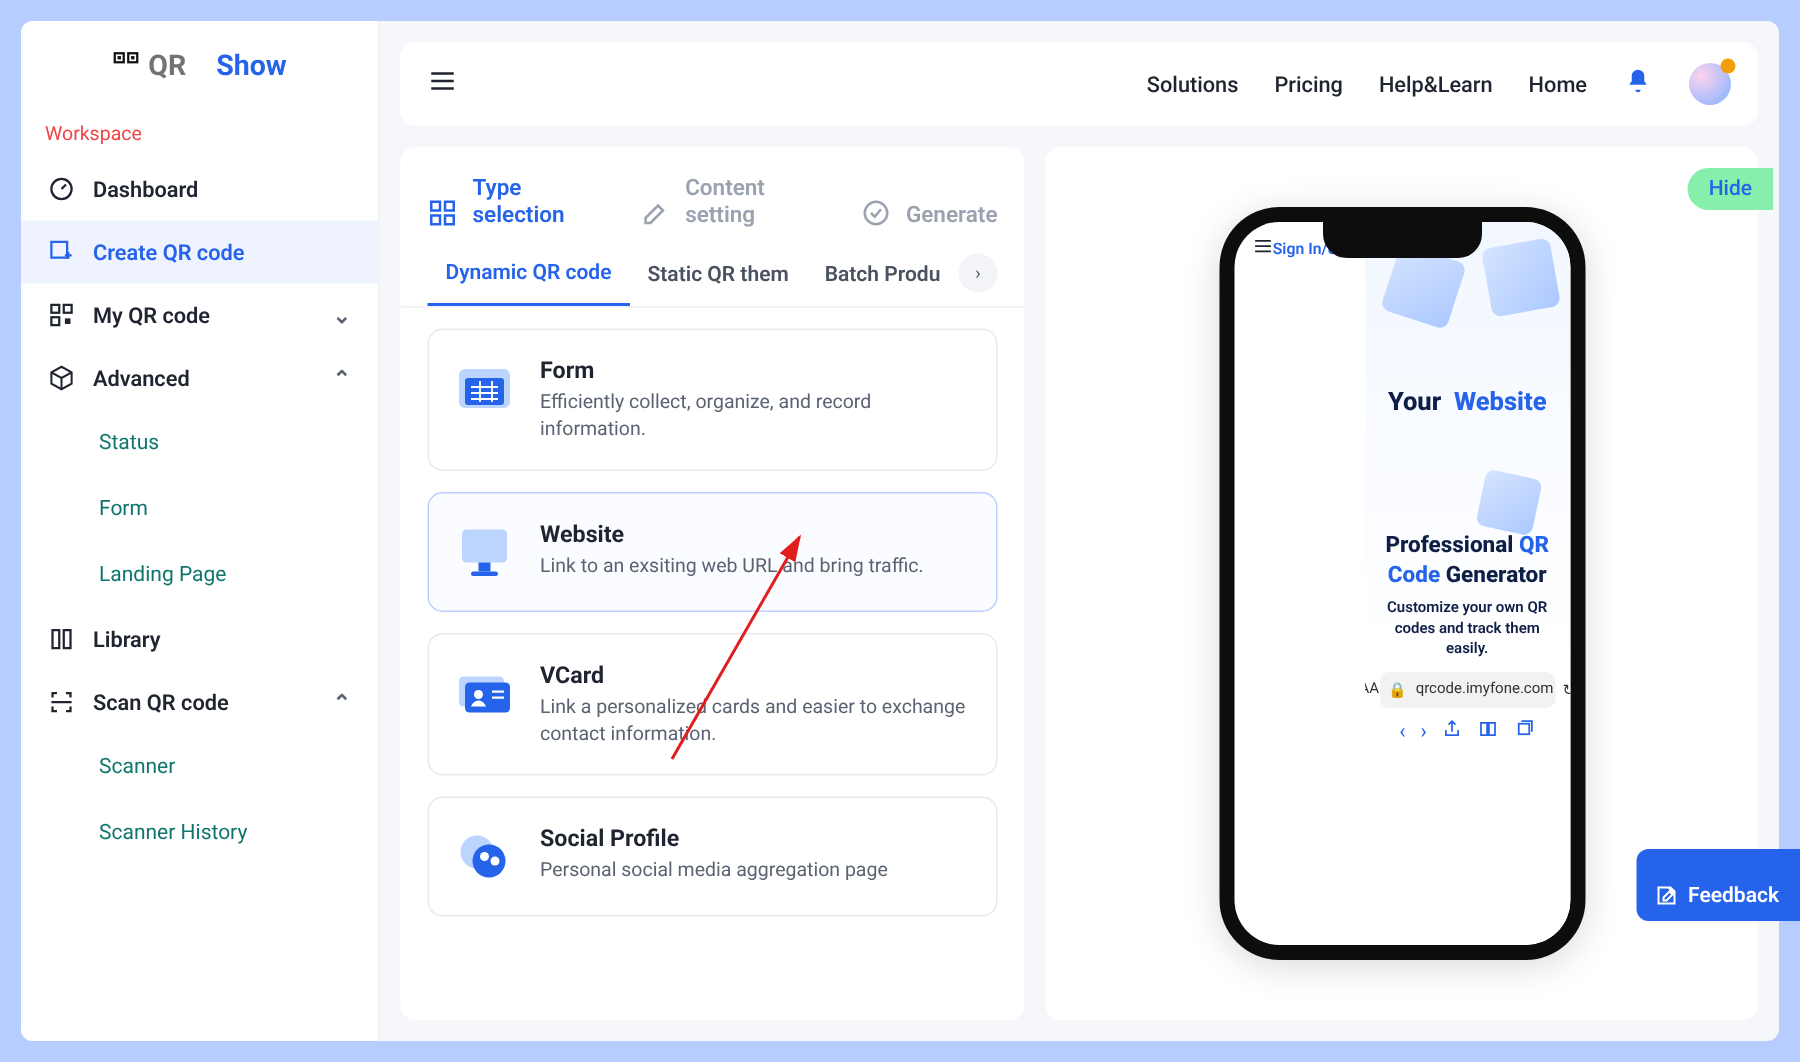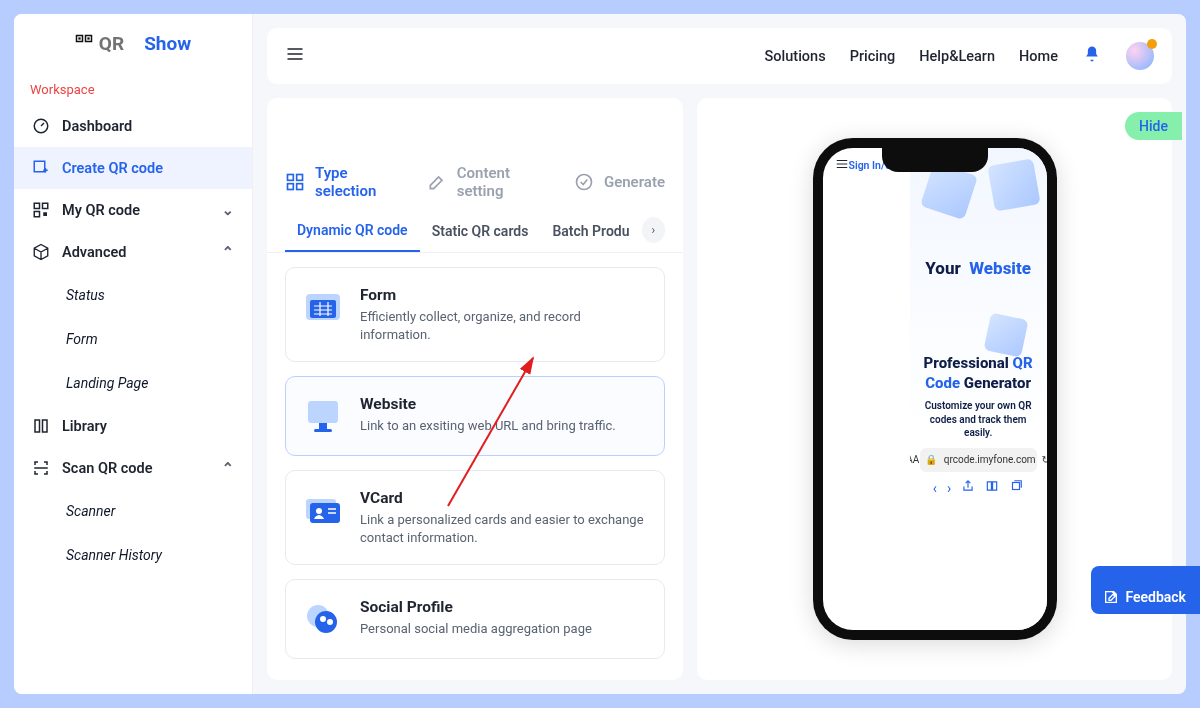--- a/index.html
+++ b/index.html
@@ -7,34 +7,34 @@
 .outer { background: #b7cdff; padding: 14px; width: 1200px; height: 708px; position: relative; }
 .main-area { background: #f5f7fb; border-radius: 8px; width: 100%; height: 100%; display: flex; overflow: hidden; }
 .sidebar { width: 239px; background: #fff; border-right: 1px solid #eef0f4; display: flex; flex-direction: column; }
 .logo-area { height: 58px; display: flex; align-items: center; justify-content: center; gap: 6px; font-size: 19px; font-weight: 700; }
 .logo-area .brand-qr { color: #737373; }
 .logo-area .brand-show { color: #2563eb; margin-left: 20px; }
 .ws-label { padding: 10px 16px 8px 16px; color: #ef4444; font-size: 13px; }
 .nav-item { display: flex; align-items: center; padding: 12px 18px; gap: 12px; cursor: pointer; font-size: 14.5px; font-weight: 600; color: #1f2430; }
 .nav-item.active { background: #eef3ff; color: #2563eb; }
 .nav-item .chev { margin-left: auto; color: #5a6372; }
-.nav-sub { padding: 14px 18px 14px 52px; color: #0f172a; font-size: 14px; cursor: pointer; font-style: italic; }
+.nav-sub { padding: 14px 18px 14px 52px; color: #0f766e; font-size: 14px; cursor: pointer; }
 .icon-svg { width: 18px; height: 18px; flex: 0 0 18px; }
 .content-col { flex: 1; display: flex; flex-direction: column; }
 .topbar { height: 56px; margin: 14px 14px 0 14px; background: #fff; border-radius: 10px; display: flex; align-items: center; padding: 0 18px; gap: 24px; }
 .topbar .burger { cursor: pointer; }
 .topbar .spacer { flex: 1; }
 .topbar .tlink { font-size: 14.5px; color: #1f2430; cursor: pointer; font-weight: 500; }
 .topbar .bell { color: #2563eb; cursor: pointer; }
 .topbar .avatar { width: 28px; height: 28px; border-radius: 50%; background: radial-gradient(circle at 30% 30%, #ffd2f0, #7eb3ff); cursor: pointer; position: relative; }
 .topbar .avatar::after { content:""; position:absolute; top:-3px; right:-3px; width:10px; height:10px; background:#f59e0b; border-radius:50%; }
 .body-row { flex: 1; display: flex; gap: 14px; padding: 14px; overflow: hidden; }
 .create-panel { width: 416px; background: #fff; border-radius: 10px; display: flex; flex-direction: column; overflow: hidden; }
 .steps { display: flex; gap: 24px; padding: 18px 18px 8px 18px; }
-.step { display: flex; gap: 10px; align-items: center; cursor: pointer; margin-top: 48px; }
+.step { display: flex; gap: 10px; align-items: flex-end; cursor: pointer; }
 .step .sicon { width: 20px; height: 20px; flex: 0 0 20px; }
 .step .stext { font-size: 15px; font-weight: 600; color: #9aa1af; line-height: 1.2; }
 .step.on .stext { color: #2563eb; }
 .step.on .sicon { color: #2563eb; }
 .step .sicon { color: #9aa1af; }
 .tabs { display: flex; align-items: center; padding: 0 18px; border-bottom: 1px solid #eef0f4; position: relative; }
 .tab { padding: 14px 12px 12px 12px; font-size: 14px; font-weight: 600; color: #4a5260; cursor: pointer; white-space: nowrap; }
 .tab.on { color: #2563eb; border-bottom: 2px solid #2563eb; }
 .tabs .tab-arrow { width: 26px; height: 26px; border-radius: 50%; background: #f2f4f8; display: flex; align-items: center; justify-content: center; color: #4a5260; cursor: pointer; margin-left: auto; font-size: 12px; }
 .card-list { flex: 1; overflow-y: auto; padding: 14px 18px; display: flex; flex-direction: column; gap: 14px; }
@@ -186,21 +186,21 @@
               <svg class="sicon" viewBox="0 0 24 24">
                   <circle cx="12" cy="12" r="9" fill="none" stroke="currentColor" stroke-width="2"></circle>
                   <path d="M8 12l3 3 5-6" fill="none" stroke="currentColor" stroke-width="2"></path>
                 </svg>
               <div class="stext">Generate</div>
             </div>
           </div>
 
           <div class="tabs">
             <div class="tab on">Dynamic QR code</div>
-            <div class="tab">Static QR cards</div>
+            <div class="tab">Static QR them</div>
             <div class="tab">Batch Produ</div>
             <div class="tab-arrow">
                 <span>›</span>
               </div>
           </div>
 
           <div class="card-list">
             <div class="type-card">
               <div class="card-icon">
                 <svg width="42" height="42" viewBox="0 0 42 42">

